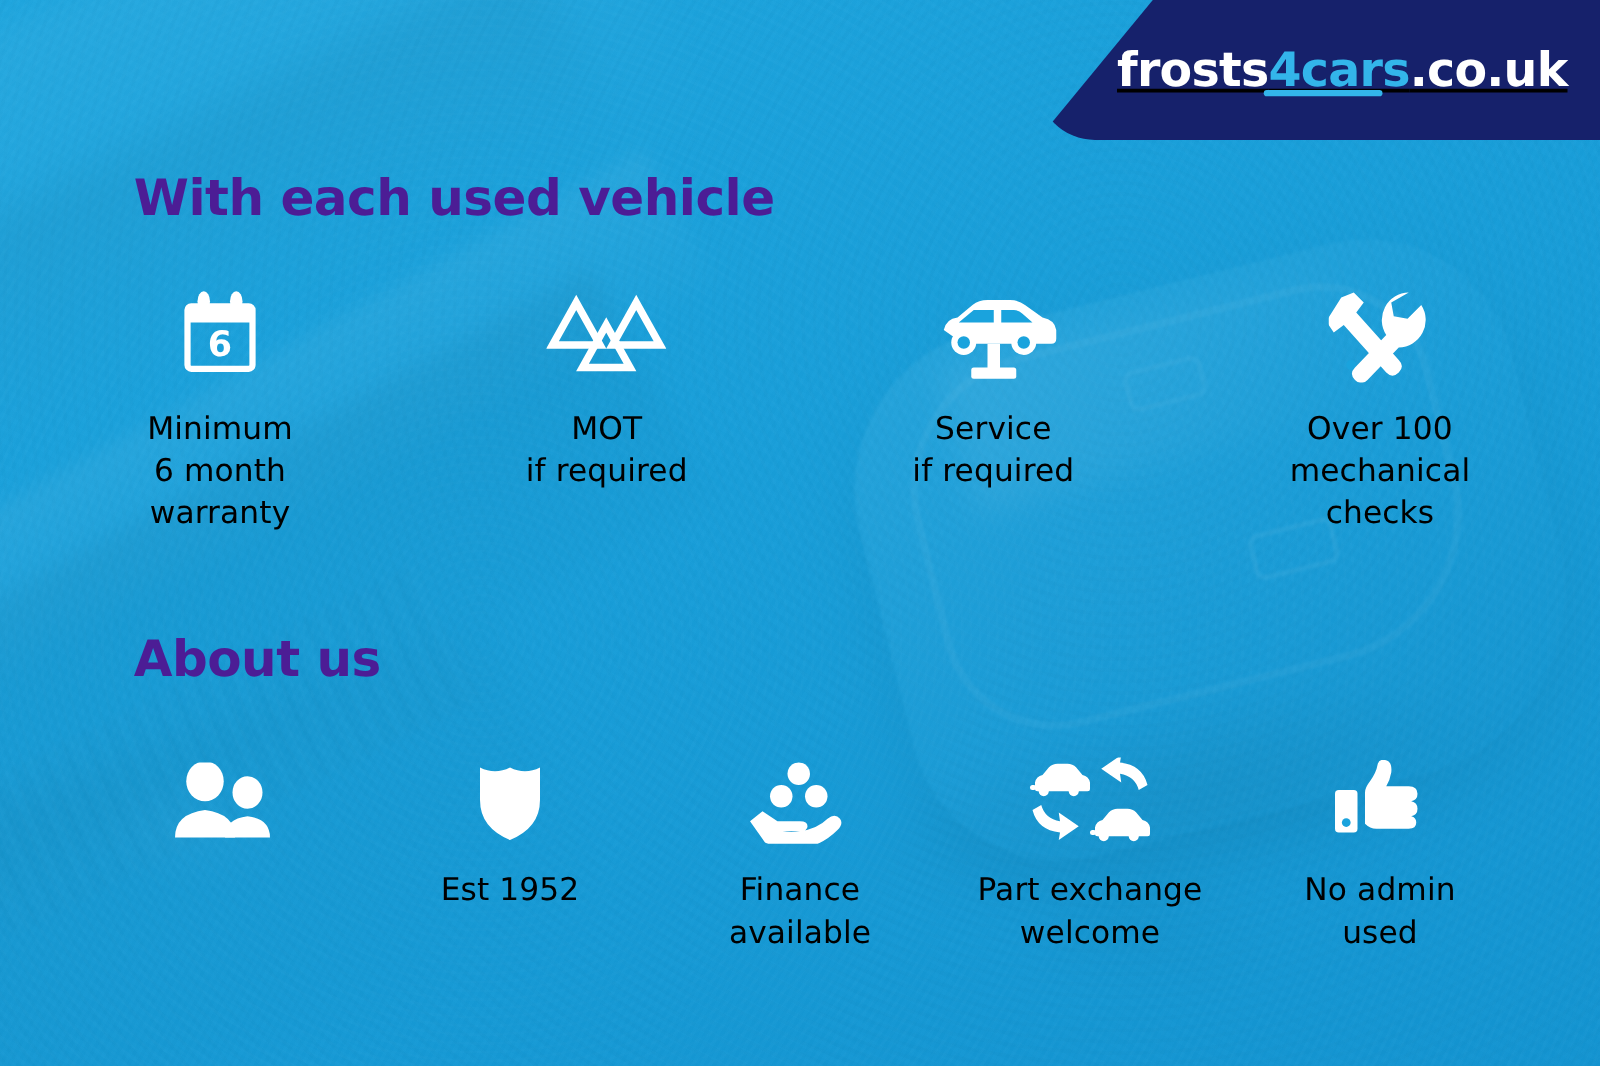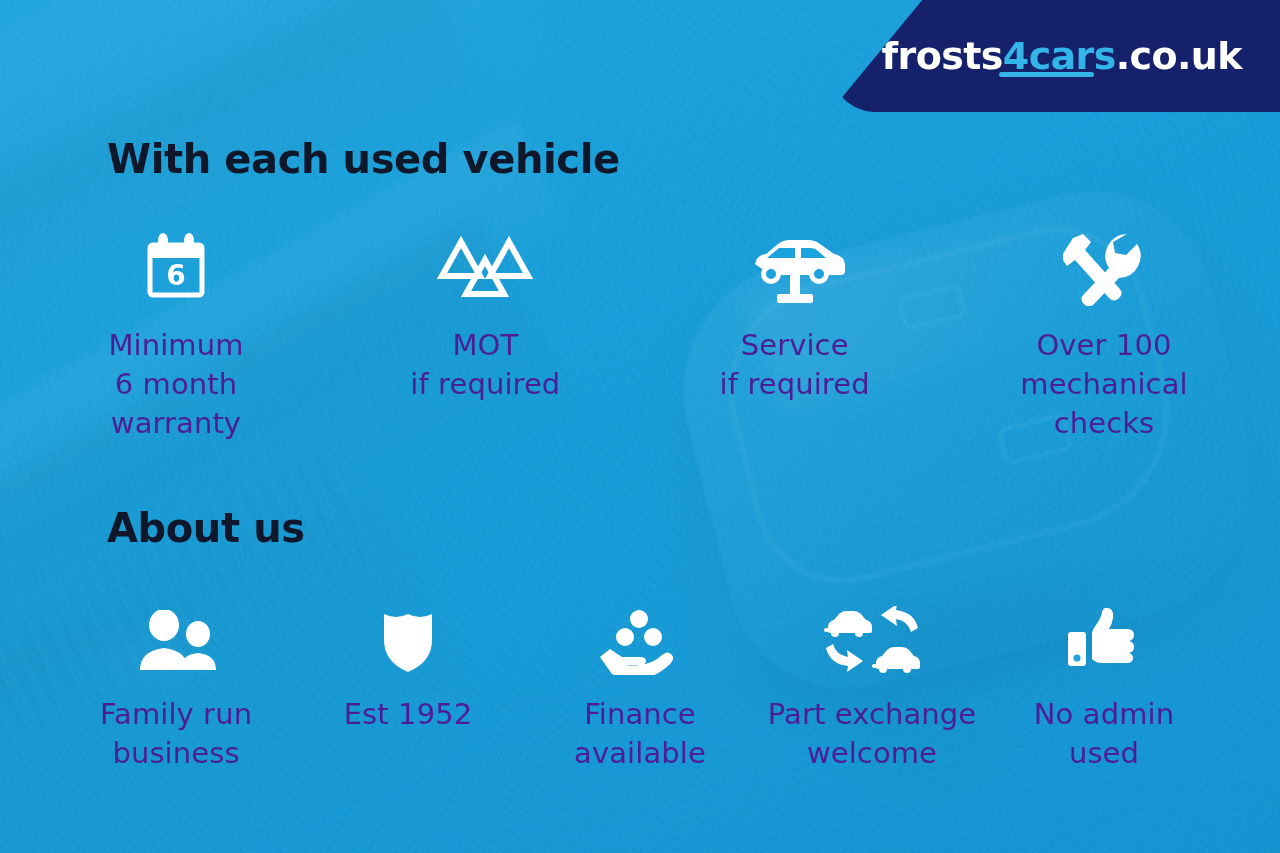--- a/index.html
+++ b/index.html
@@ -109,41 +109,42 @@
   
   .navy-banner {
     position:absolute; top:0; right:0; width:450px; height:112px;
     background:#16216b;
     border-bottom-left-radius:46px;
     -webkit-clip-path:polygon(20.5% 0, 100% 0, 100% 100%, 0 100%);
     clip-path:polygon(20.5% 0, 100% 0, 100% 100%, 0 100%);
     z-index:4;
   }
   .navy-banner-skew {
-    position:absolute; top:0; right:12px; width:450px; height:112px; z-index:5;
+    position:absolute; top:0; right:0; width:450px; height:112px; z-index:5;
     display:flex; align-items:center; justify-content:flex-end;
     padding-right:26px;
+    text-decoration:underline;
   }
   .logo {
     font-size:38px; font-weight:bold; letter-spacing:-.6px;
     color:#ffffff; white-space:nowrap; position:relative;
     font-family:"DejaVu Sans", sans-serif;
   }
   .logo .accent { color:#33b5ea; position:relative; }
   .logo-underline {
     position:absolute; left:117px; bottom:1px; width:95px; height:5px;
     background:#33b5ea; border-radius:3px;
   }
 
   
   .content { position:absolute; inset:0; z-index:3; }
 
   .section-title {
     position:absolute; left:107px;
-    color:#0f172a; font-size:40px; font-weight:bold; letter-spacing:-.4px;
+    color:#4c1d95; font-size:40px; font-weight:bold; letter-spacing:-.4px;
     font-family:"DejaVu Sans", sans-serif;
   }
   #title-vehicle { top:136px; }
   #title-about  { top:505px; }
 
   .feature-row {
     position:absolute; left:60px; width:1160px;
     display:flex; align-items:flex-start; justify-content:space-between;
   }
   #row-vehicle { top:232px; }
@@ -153,21 +154,21 @@
     width:232px;
     display:flex; flex-direction:column; align-items:center;
     text-align:center;
   }
   .feature-icon {
     height:72px; display:flex; align-items:center; justify-content:center;
     margin-bottom:22px;
   }
   .feature-icon svg { display:block; }
   .feature-label {
-    color:#4c1d95; font-size:29px; line-height:1.34; font-weight:400;
+    color:#000000; font-size:25px; line-height:1.34; font-weight:400;
     letter-spacing:.1px; white-space:pre-line;
     font-family:"DejaVu Sans", sans-serif;
   }
   #row-about .feature-icon { margin-bottom:18px; }
 </style>
 </head>
 <body>
 
 <div class="bg-root">
   <div class="bg-leather"></div>
@@ -269,22 +270,20 @@
     <div class="feature">
       <div class="feature-icon">
         <svg width="92" height="62" viewBox="0 0 92 62">
           <ellipse cx="34" cy="15" rx="15" ry="16" fill="#fff"></ellipse>
           <path d="M10 60 q0-19 24-22 q24 3 24 22 z" fill="#fff"></path>
           <ellipse cx="68" cy="24" rx="12" ry="13" fill="#fff"></ellipse>
           <path d="M50 60 q0-15 18-17 q18 2 18 17 z" fill="#fff"></path>
           <path d="M56 44 q4 6 4 16 h-8 q0-10 4-16z" fill="#1aa3dd" opacity="0"></path>
         </svg>
       </div>
-      <div class="feature-label">Family run
-business</div>
     </div>
 
     <div class="feature">
       <div class="feature-icon">
         <svg width="56" height="66" viewBox="0 0 56 66">
           <path d="M4 6 q12 6 24 0 q12 6 24 0 v26 q0 22 -24 32 q-24 -10 -24 -32 z" fill="#fff"></path>
         </svg>
       </div>
       <div class="feature-label">Est 1952</div>
     </div>

